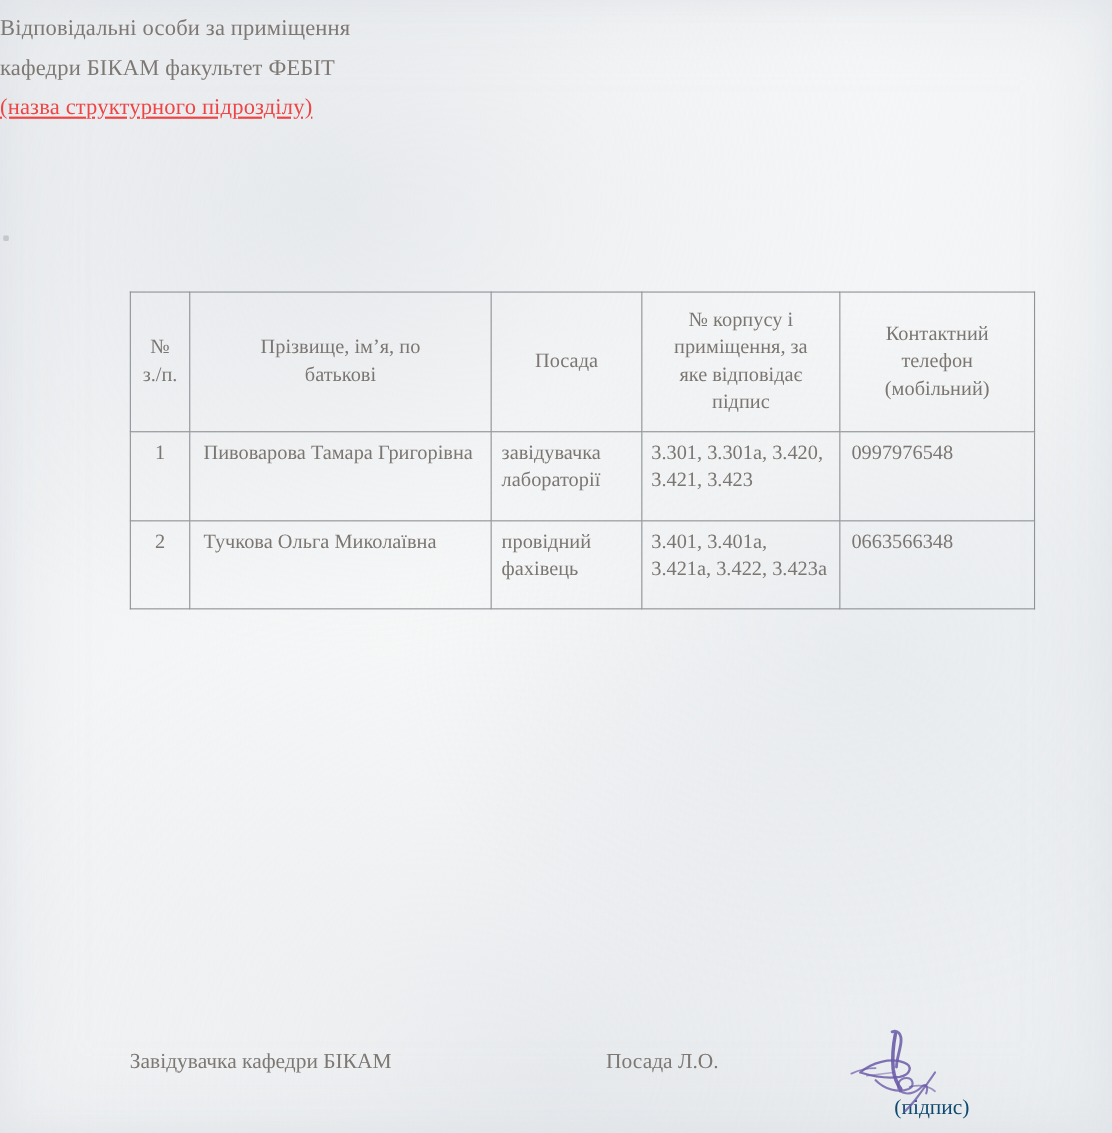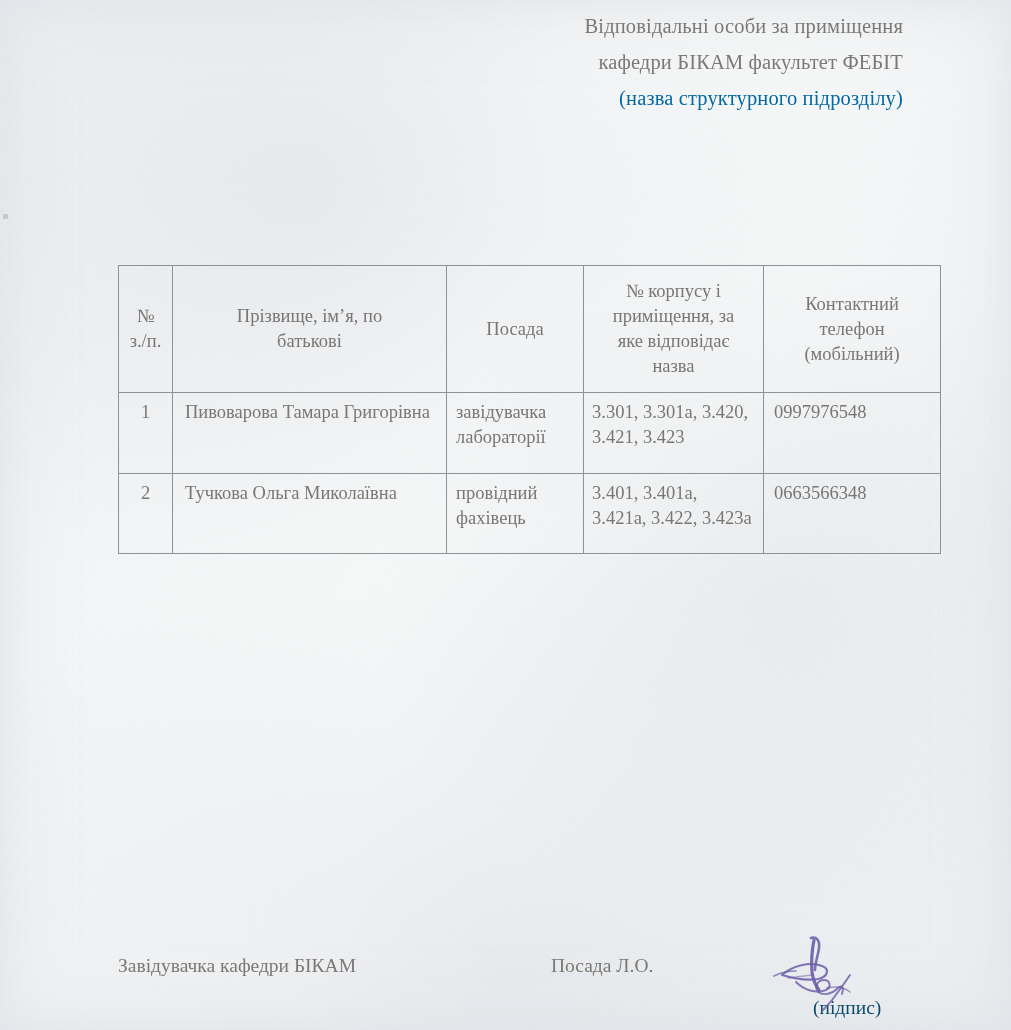--- a/index.html
+++ b/index.html
@@ -47,31 +47,32 @@
     opacity: .75;
     border-radius: 1px;
   }
 
   
   .doc-heading {
     position: absolute;
     left: 0;
     top: 8px;
     width: 903px;
-    text-align: right;
+    text-align: left;
   }
   .doc-heading .line {
     display: block;
     font-size: 20.5px;
     line-height: 36px;
     letter-spacing: .15px;
     color: #7d7873;
   }
   .doc-heading .line.sub {
-    color: #0369a1;
+    color: #ef4444;
+    text-decoration: underline;
   }
 
   
   .resp-table {
     position: absolute;
     left: 118px;
     top: 265px;
     width: 822px;
     border-collapse: collapse;
     table-layout: fixed;
@@ -179,21 +180,21 @@
         <span class="hdr-line">Прізвище, ім’я, по</span>
         <span class="hdr-line">батькові</span>
       </th>
       <th>
         <span class="hdr-line">Посада</span>
       </th>
       <th>
         <span class="hdr-line">№ корпусу і</span>
         <span class="hdr-line">приміщення, за</span>
         <span class="hdr-line">яке відповідає</span>
-        <span class="hdr-line">назва</span>
+        <span class="hdr-line">підпис</span>
       </th>
       <th>
         <span class="hdr-line">Контактний</span>
         <span class="hdr-line">телефон</span>
         <span class="hdr-line">(мобільний)</span>
       </th>
     </tr>
   </thead>
   <tbody>
     <tr class="row-1">

